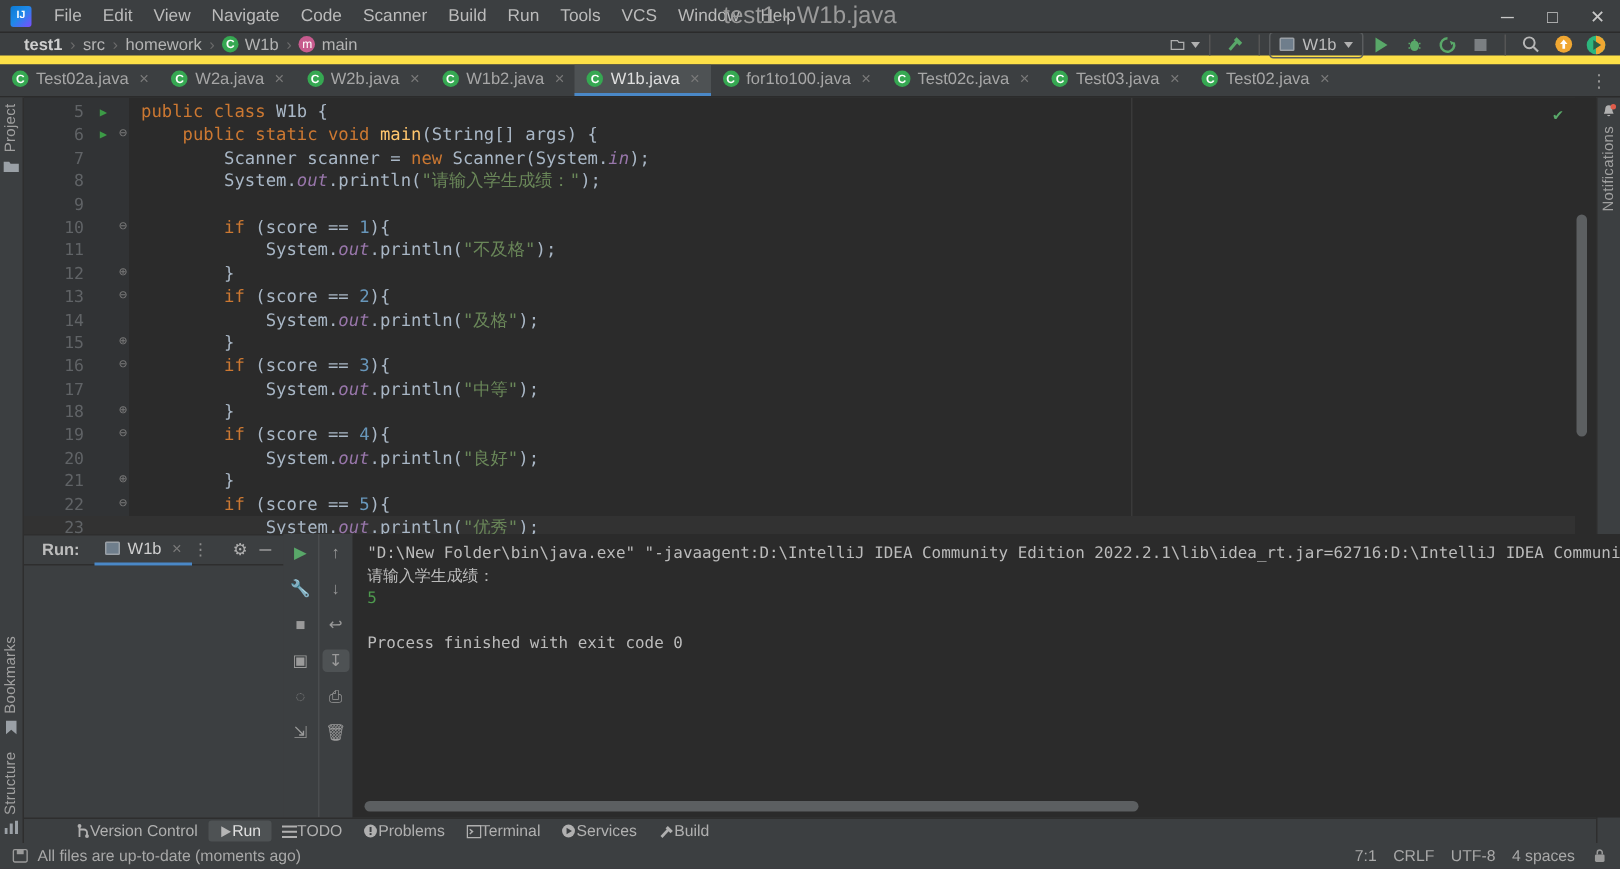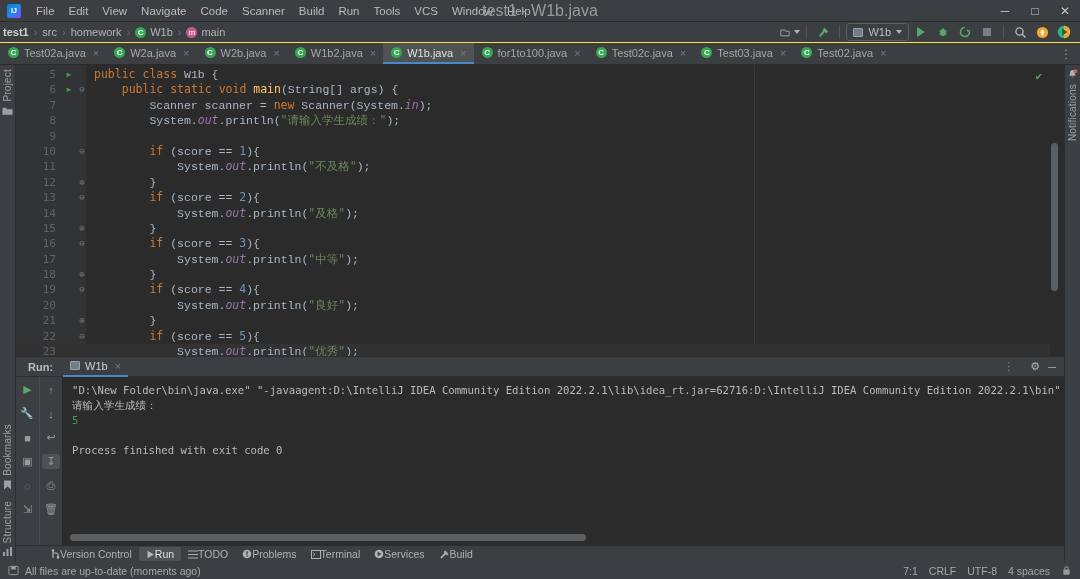--- a/index.html
+++ b/index.html
@@ -32,21 +32,21 @@
   .win-title{
     position:absolute; left:0; right:0; text-align:center; color:#9a9a9a; font-size:16px;
     pointer-events:none;
   }
   .win-ctrls{ margin-left:auto; display:flex; align-items:center; height:22px; z-index:3;}
   .win-btn{ width:30px;height:22px;display:flex;align-items:center;justify-content:center;color:#c8c8c8;font-size:12px;}
 
   
   .navbar{
     height:21px; background:#3c3f41; display:flex; align-items:center;
-    flex:0 0 21px; padding-left:3px; border-bottom:1px solid #fde047;
+    flex:0 0 21px; padding-left:16px; border-bottom:6px solid #fde047;
   }
   .crumb{ display:flex;align-items:center;color:#b4b4b4;font-size:11px;white-space:nowrap;}
   .crumb.bold{ font-weight:bold; color:#cfcfcf;}
   .crumb-sep{ color:#6b6b6b; margin:0 5px; font-size:11px;}
   .crumb .ci{ margin-right:4px; display:inline-block; }
   .cls-icon{ width:11px;height:11px;border-radius:50%;background:#36a852;position:relative;display:inline-block;}
   .cls-icon:after{content:"C";position:absolute;inset:0;color:#fff;font-size:8px;line-height:11px;text-align:center;font-weight:bold;}
   .m-icon{ width:11px;height:11px;border-radius:50%;background:#c75b8e;display:inline-block;position:relative;}
   .m-icon:after{content:"m";position:absolute;inset:0;color:#fff;font-size:8px;line-height:11px;text-align:center;}
 
@@ -106,30 +106,30 @@
   .ln{ height:15.4px; line-height:15.4px; display:flex; white-space:pre; }
   .ln .num{
     width:46px;flex:0 0 46px;text-align:right;color:#606366;padding-right:6px;font-size:11px;
   }
   .ln .mark{ width:14px;flex:0 0 14px;text-align:center;color:#3c9b46;font-size:8px;}
   .ln .fold{ width:12px;flex:0 0 12px;text-align:center;color:#787878;font-size:9px;}
   .ln .txt{ padding-left:6px; color:#a9b7c6; }
   .ln.sel{ background:#323232; }
   .kw{color:#cc7832;} .str{color:#6a8759;} .num2{color:#6897bb;}
   .fn{color:#ffc66d;} .fld{color:#9876aa;font-style:italic;}
-  .tn{color:#a9b7c6;font-family:Liberation Mono, monospace;}
+  .tn{color:#a9b7c6;}
   .editor-check{ position:absolute;right:22px;top:5px;color:#59a869;font-size:11px;}
   .ed-scroll{
     position:absolute;right:6px;top:78px;width:7px;height:148px;background:#5c5f61;border-radius:4px;
   }
   .ed-scrolltrack{ position:absolute;right:0;top:0;bottom:0;width:14px;background:#2b2b2b;}
   .ed-rightmargin{ position:absolute;left:738px;top:0;bottom:0;width:1px;background:#3a3a3a;}
 
   
-  .runpanel{ flex:1 1 auto; display:flex;flex-direction:column;min-height:0;background:#3c3f41;}
+  .runpanel{ flex:1 1 auto; display:flex;flex-direction:row;min-height:0;background:#3c3f41;}
   .run-header{
     height:21px;flex:0 0 21px;display:flex;align-items:center;background:#3c3f41;
     border-top:1px solid #2e2e2e;border-bottom:1px solid #2e2e2e;padding-left:12px;
   }
   .run-label{ color:#bdbdbd;font-size:11px;margin-right:10px;font-weight:bold;}
   .run-tab{
     display:flex;align-items:center;gap:5px;padding:0 7px;height:21px;
     color:#d0d0d0;font-size:11px;border-bottom:2px solid #4a88c7;
   }
   .run-tab .ico{width:10px;height:9px;border:1.5px solid #9aa0a6;border-radius:1px;background:#6f7e8c;}

